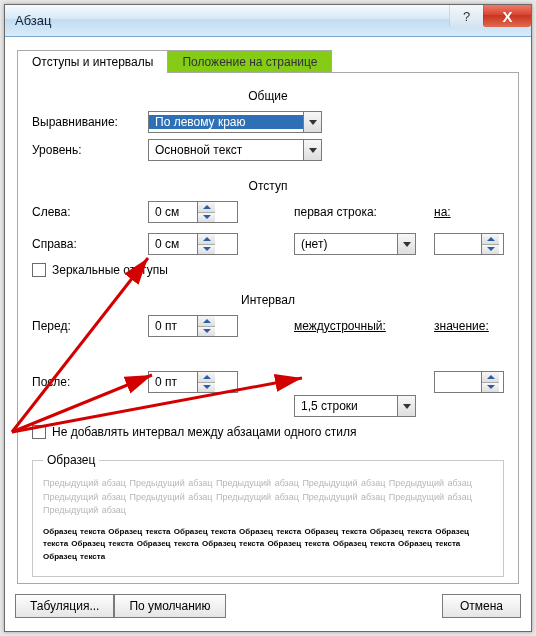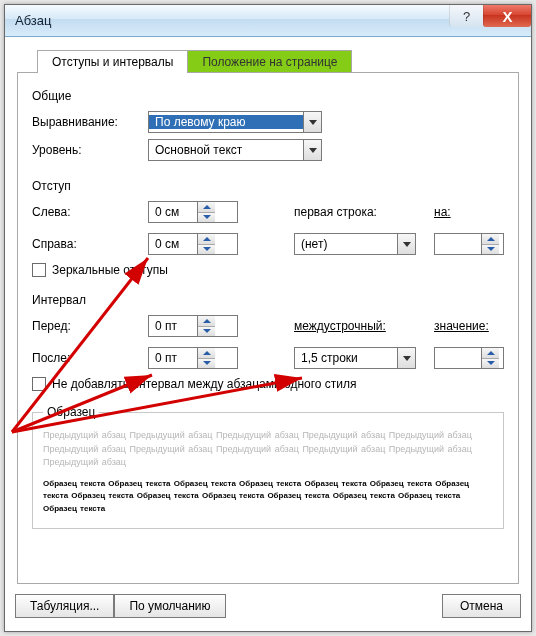--- a/index.html
+++ b/index.html
@@ -46,44 +46,44 @@
     background: #fff;
   }
   
   .tabs { display:flex; margin-top: 4px; margin-left: 4px;}
   .tab {
     padding: 4px 14px; border: 1px solid #a9a9a9; border-bottom: none;
     background: #fff; font-size: 12px; position: relative; top: 1px;
   }
   .tab + .tab { margin-left: -1px; }
   .tab.inactive { background: #84cc16; color: #333; }
-  .tab.active { background: #fff; z-index: 2; margin-left: 20px; }
+  .tab.active { background: #fff; z-index: 2; }
   .panel {
     border: 1px solid #a9a9a9; margin: 0 4px; padding: 10px 14px 14px 14px;
     background: #fff; height: calc(100% - 26px);
     position: relative;
   }
-  .section-label { font-size: 12px; margin: 6px 0 8px 0; color: #000; }
+  .section-label { font-size: 12px; margin: 6px 0 8px 0; color: #000; text-align: center; }
   .row { display:flex; align-items:center; margin: 6px 0; }
   .lab { width: 116px; }
   .combo {
     display:flex; align-items:center; border:1px solid #7a7a7a; height:22px;
     background:#fff;
   }
   .combo .val { flex:1; padding:0 6px; font-size:12px; }
   .combo .val.sel { background:#2f6fb5; color:#fff; }
   .combo .ddl {
     width:18px; height:20px; border-left:1px solid #7a7a7a;
     background:linear-gradient(#f7f7f7,#dedede);
     display:flex; align-items:center; justify-content:center;
   }
   .combo.align { width: 174px; }
   .combo.level { width: 174px; }
   .combo.first { width: 122px; }
-  .combo.line  { width: 122px; }
+  .combo.line  { width: 122px; margin-top: 48px; }
 
   .chevron { width:0;height:0;border-left:4px solid transparent;border-right:4px solid transparent;border-top:5px solid #333; }
 
   .spin {
     display:flex; border:1px solid #7a7a7a; height:22px; background:#fff;
   }
   .spin .sval { width: 48px; padding: 0 6px; display:flex; align-items:center; font-size:12px; }
   .spin .sbtns { width:18px; border-left:1px solid #7a7a7a; display:flex; flex-direction:column; }
   .spin .sb { flex:1; background:linear-gradient(#f7f7f7,#dedede); display:flex;align-items:center;justify-content:center; }
   .spin .sb + .sb { border-top:1px solid #aaa; }

